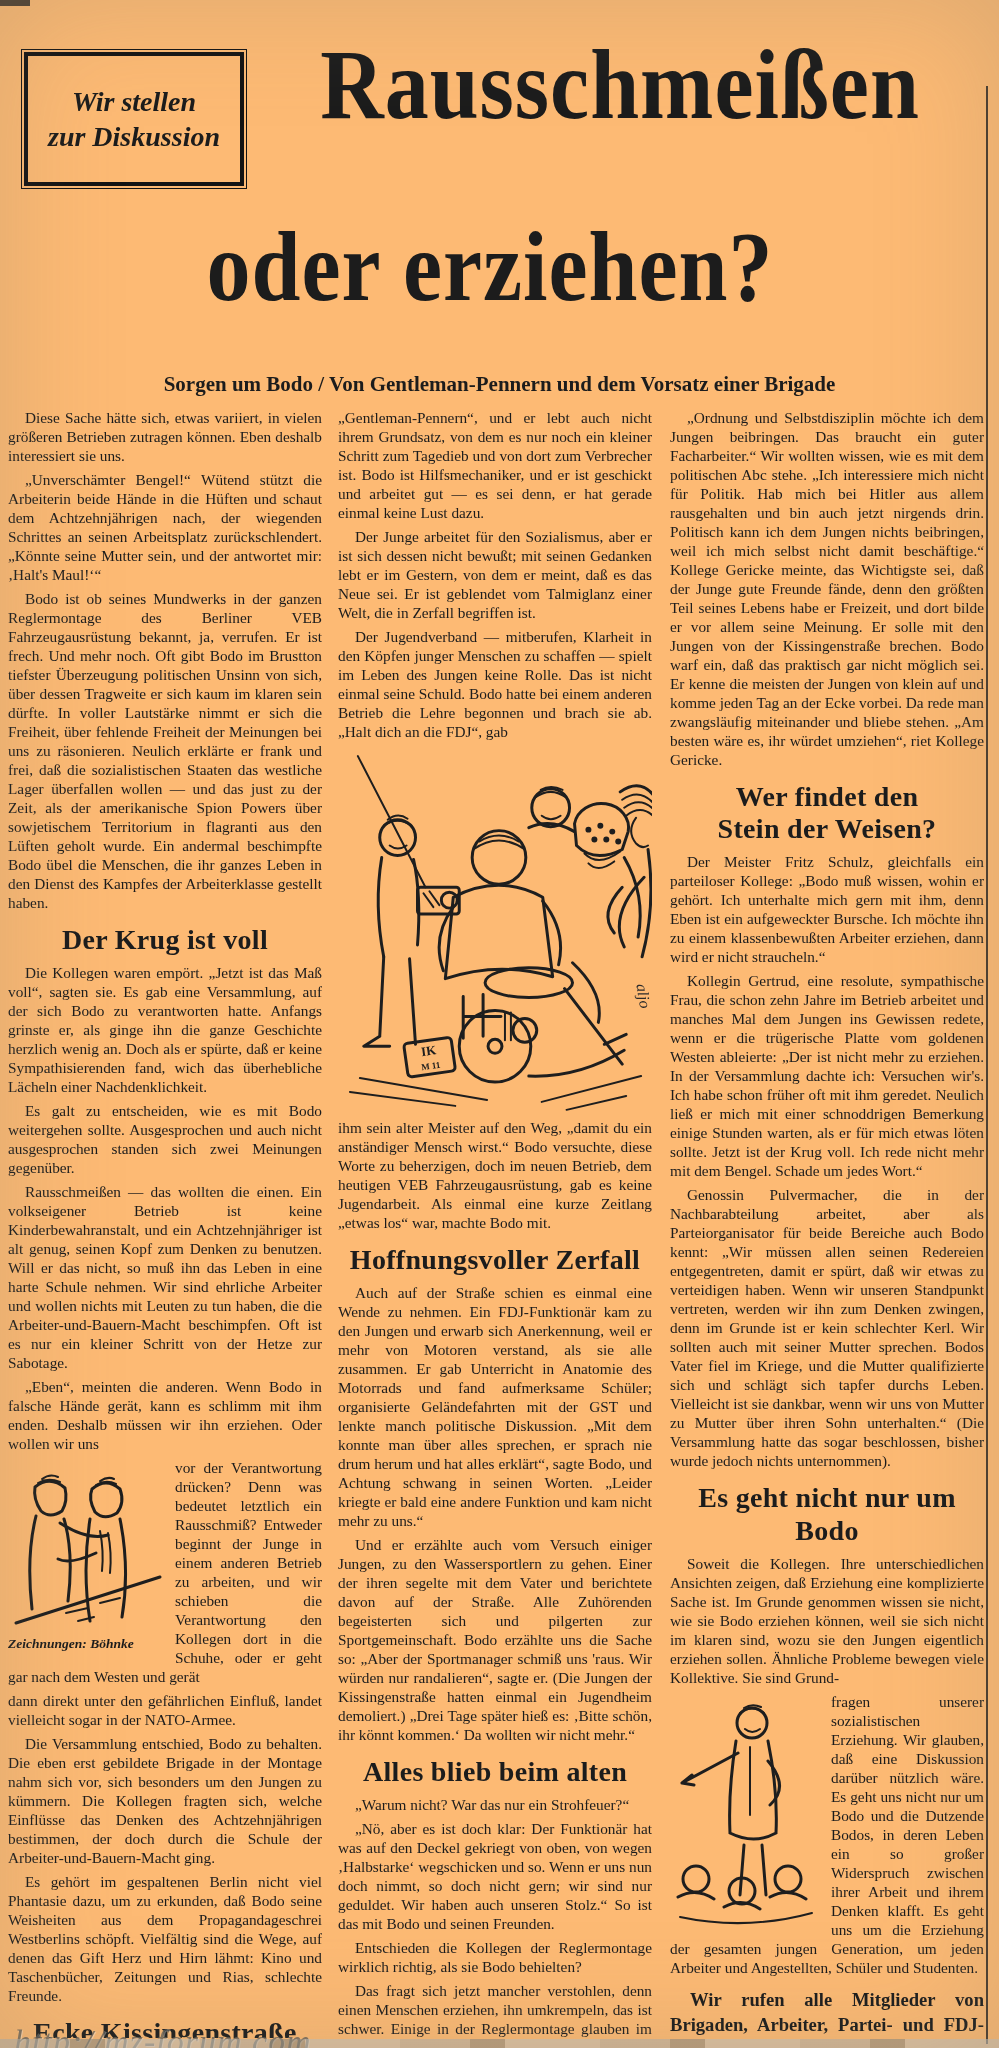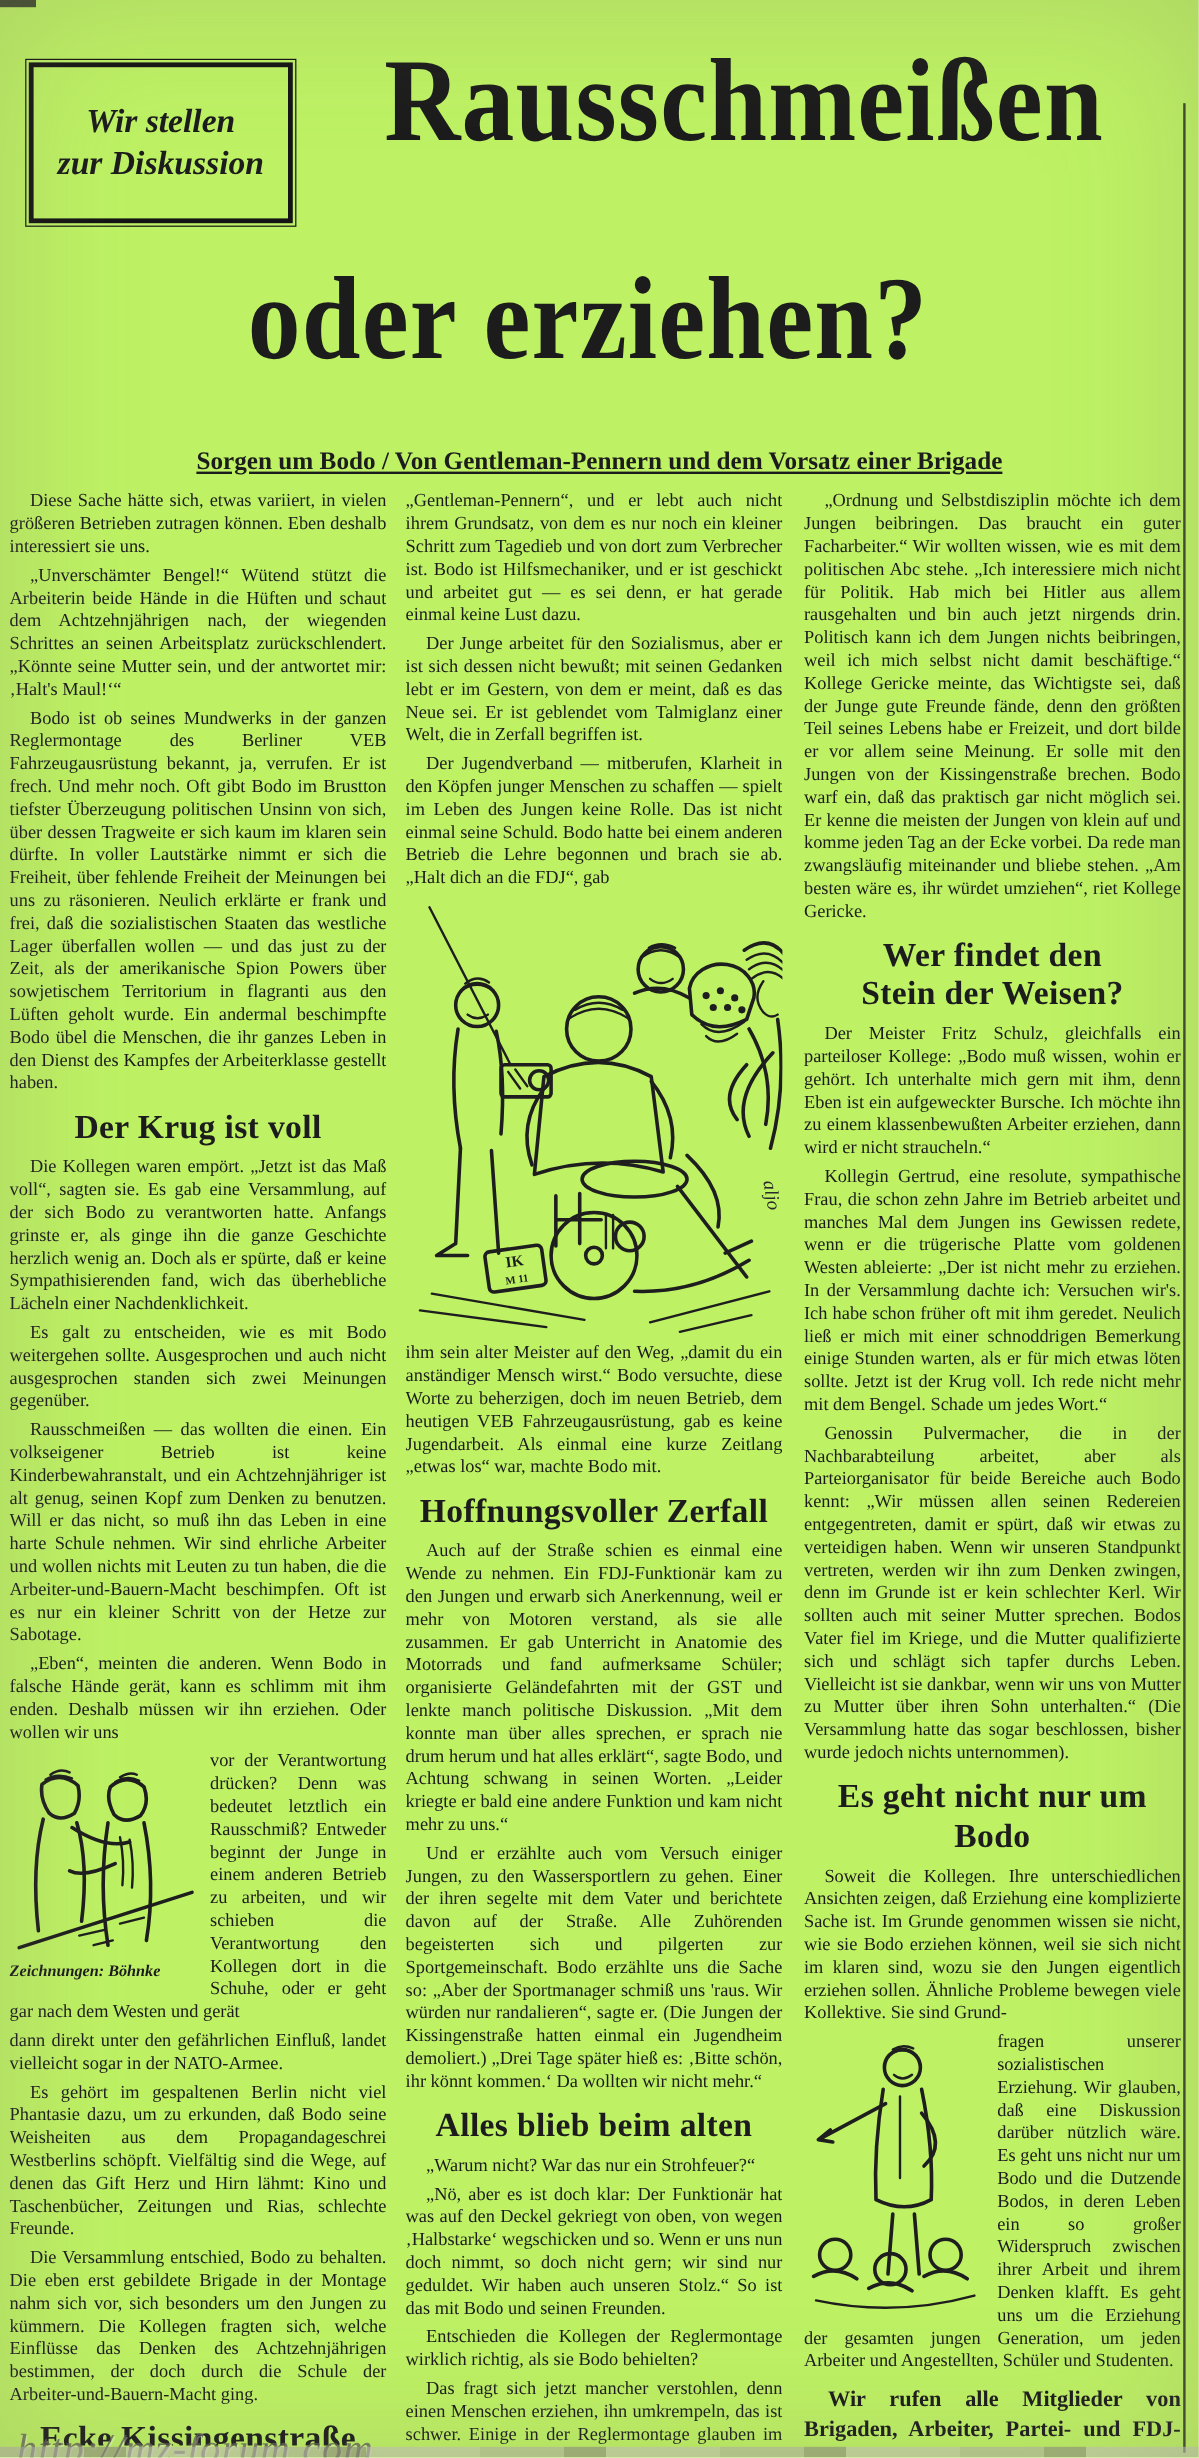--- a/index.html
+++ b/index.html
@@ -1,32 +1,32 @@
 <!DOCTYPE html>
 <html><head>
 <meta charset="utf-8">
 <style>
   html,body{margin:0;padding:0;}
-  #page{position:relative;width:999px;height:2048px;background:#bef264;overflow:hidden;
+  #page{position:relative;width:999px;height:2048px;background:#fdba74;overflow:hidden;
         font-family:"Liberation Serif","DejaVu Serif",serif;color:#1c1c1c;}
   #page::after{content:"";position:absolute;inset:0;pointer-events:none;
         box-shadow:inset 0 0 120px rgba(120,115,100,.25);}
   
   .kicker{position:absolute;left:24px;top:52px;width:212px;height:126px;
         border:4px solid #141414;outline:1px solid #141414;outline-offset:2px;
         display:flex;flex-direction:column;justify-content:center;align-items:center;
         font-style:italic;font-weight:bold;font-size:28px;line-height:1.25;text-align:center;}
   .title1{position:absolute;left:255px;top:28px;width:730px;text-align:center;
         font-weight:bold;font-size:88px;letter-spacing:1px;transform:scaleY(1.12);
         transform-origin:top;white-space:nowrap;}
   .title2{position:absolute;left:40px;top:210px;width:900px;text-align:center;
         font-weight:bold;font-size:88px;letter-spacing:1px;transform:scaleY(1.12);
         transform-origin:top;white-space:nowrap;}
   .subtitle{position:absolute;left:0;top:372px;width:999px;text-align:center;
-        font-weight:bold;font-size:21px;text-decoration:underline;}
+        font-weight:bold;font-size:21px;}
   
   .col{position:absolute;top:408px;width:314px;height:1630px;overflow:hidden;
         font-size:15.3px;line-height:19px;text-align:justify;}
   #col1{left:8px;} #col2{left:338px;} #col3{left:670px;}
   .p{margin:0 0 5px 0;text-indent:17px;}
   .p.cont{text-indent:0;}
   h2{font-size:28px;line-height:1.15;text-align:center;font-weight:bold;
         margin:12px 0 7px 0;letter-spacing:.3px;}
   .illu-left{float:left;margin:3px 9px 2px 0;}
   .illu-caption{font-weight:bold;font-style:italic;font-size:13.5px;text-align:right;
@@ -83,22 +83,22 @@
           <path d="M88 92 Q62 104 50 98"></path>
           <path class="thin" d="M92 70 Q96 90 94 110 M100 72 Q104 92 102 112"></path>
           <path d="M8 162 L152 116"></path>
           <path class="thin" d="M58 152 l22 -5 M92 142 l20 -5 M70 160 l16 -4"></path>
         </svg>
         <span class="illu-caption">Zeichnungen: Böhnke</span>
       </span>
       <p class="p cont">vor der Verantwortung drücken? Denn was bedeutet letztlich ein Rausschmiß? Entweder beginnt der Junge in einem anderen Betrieb zu arbeiten, und wir schieben die Verantwortung den Kollegen dort in die Schuhe, oder er geht gar nach dem Westen und gerät</p>
     </div>
     <p class="p cont" style="clear:both">dann direkt unter den gefährlichen Einfluß, landet vielleicht sogar in der NATO-Armee.</p>
+    <p class="p">Die Versammlung entschied, Bodo zu behalten. Die eben erst gebildete Brigade in der Montage nahm sich vor, sich besonders um den Jungen zu kümmern. Die Kollegen fragten sich, welche Einflüsse das Denken des Achtzehnjährigen bestimmen, der doch durch die Schule der Arbeiter-und-Bauern-Macht ging.</p>
     <p class="p">Es gehört im gespaltenen Berlin nicht viel Phantasie dazu, um zu erkunden, daß Bodo seine Weisheiten aus dem Propagandageschrei Westberlins schöpft. Vielfältig sind die Wege, auf denen das Gift Herz und Hirn lähmt: Kino und Taschenbücher, Zeitungen und Rias, schlechte Freunde.</p>
-    <p class="p">Die Versammlung entschied, Bodo zu behalten. Die eben erst gebildete Brigade in der Montage nahm sich vor, sich besonders um den Jungen zu kümmern. Die Kollegen fragten sich, welche Einflüsse das Denken des Achtzehnjährigen bestimmen, der doch durch die Schule der Arbeiter-und-Bauern-Macht ging.</p>
     <h2>Ecke Kissingenstraße</h2>
 
   </div>
 
   <div class="col" id="col2">
     <p class="p cont">„Gentleman-Pennern“, und er lebt auch nicht ihrem Grundsatz, von dem es nur noch ein kleiner Schritt zum Tagedieb und von dort zum Verbrecher ist. Bodo ist Hilfsmechaniker, und er ist geschickt und arbeitet gut — es sei denn, er hat gerade einmal keine Lust dazu.</p>
     <p class="p">Der Junge arbeitet für den Sozialismus, aber er ist sich dessen nicht bewußt; mit seinen Gedanken lebt er im Gestern, von dem er meint, daß es das Neue sei. Er ist geblendet vom Talmiglanz einer Welt, die in Zerfall begriffen ist.</p>
     <p class="p">Der Jugendverband — mitberufen, Klarheit in den Köpfen junger Menschen zu schaffen — spielt im Leben des Jungen keine Rolle. Das ist nicht einmal seine Schuld. Bodo hatte bei einem anderen Betrieb die Lehre begonnen und brach sie ab. „Halt dich an die FDJ“, gab</p>
     <div class="illu-center">
       <svg class="sketch" width="318" height="366" viewBox="0 0 320 368">

